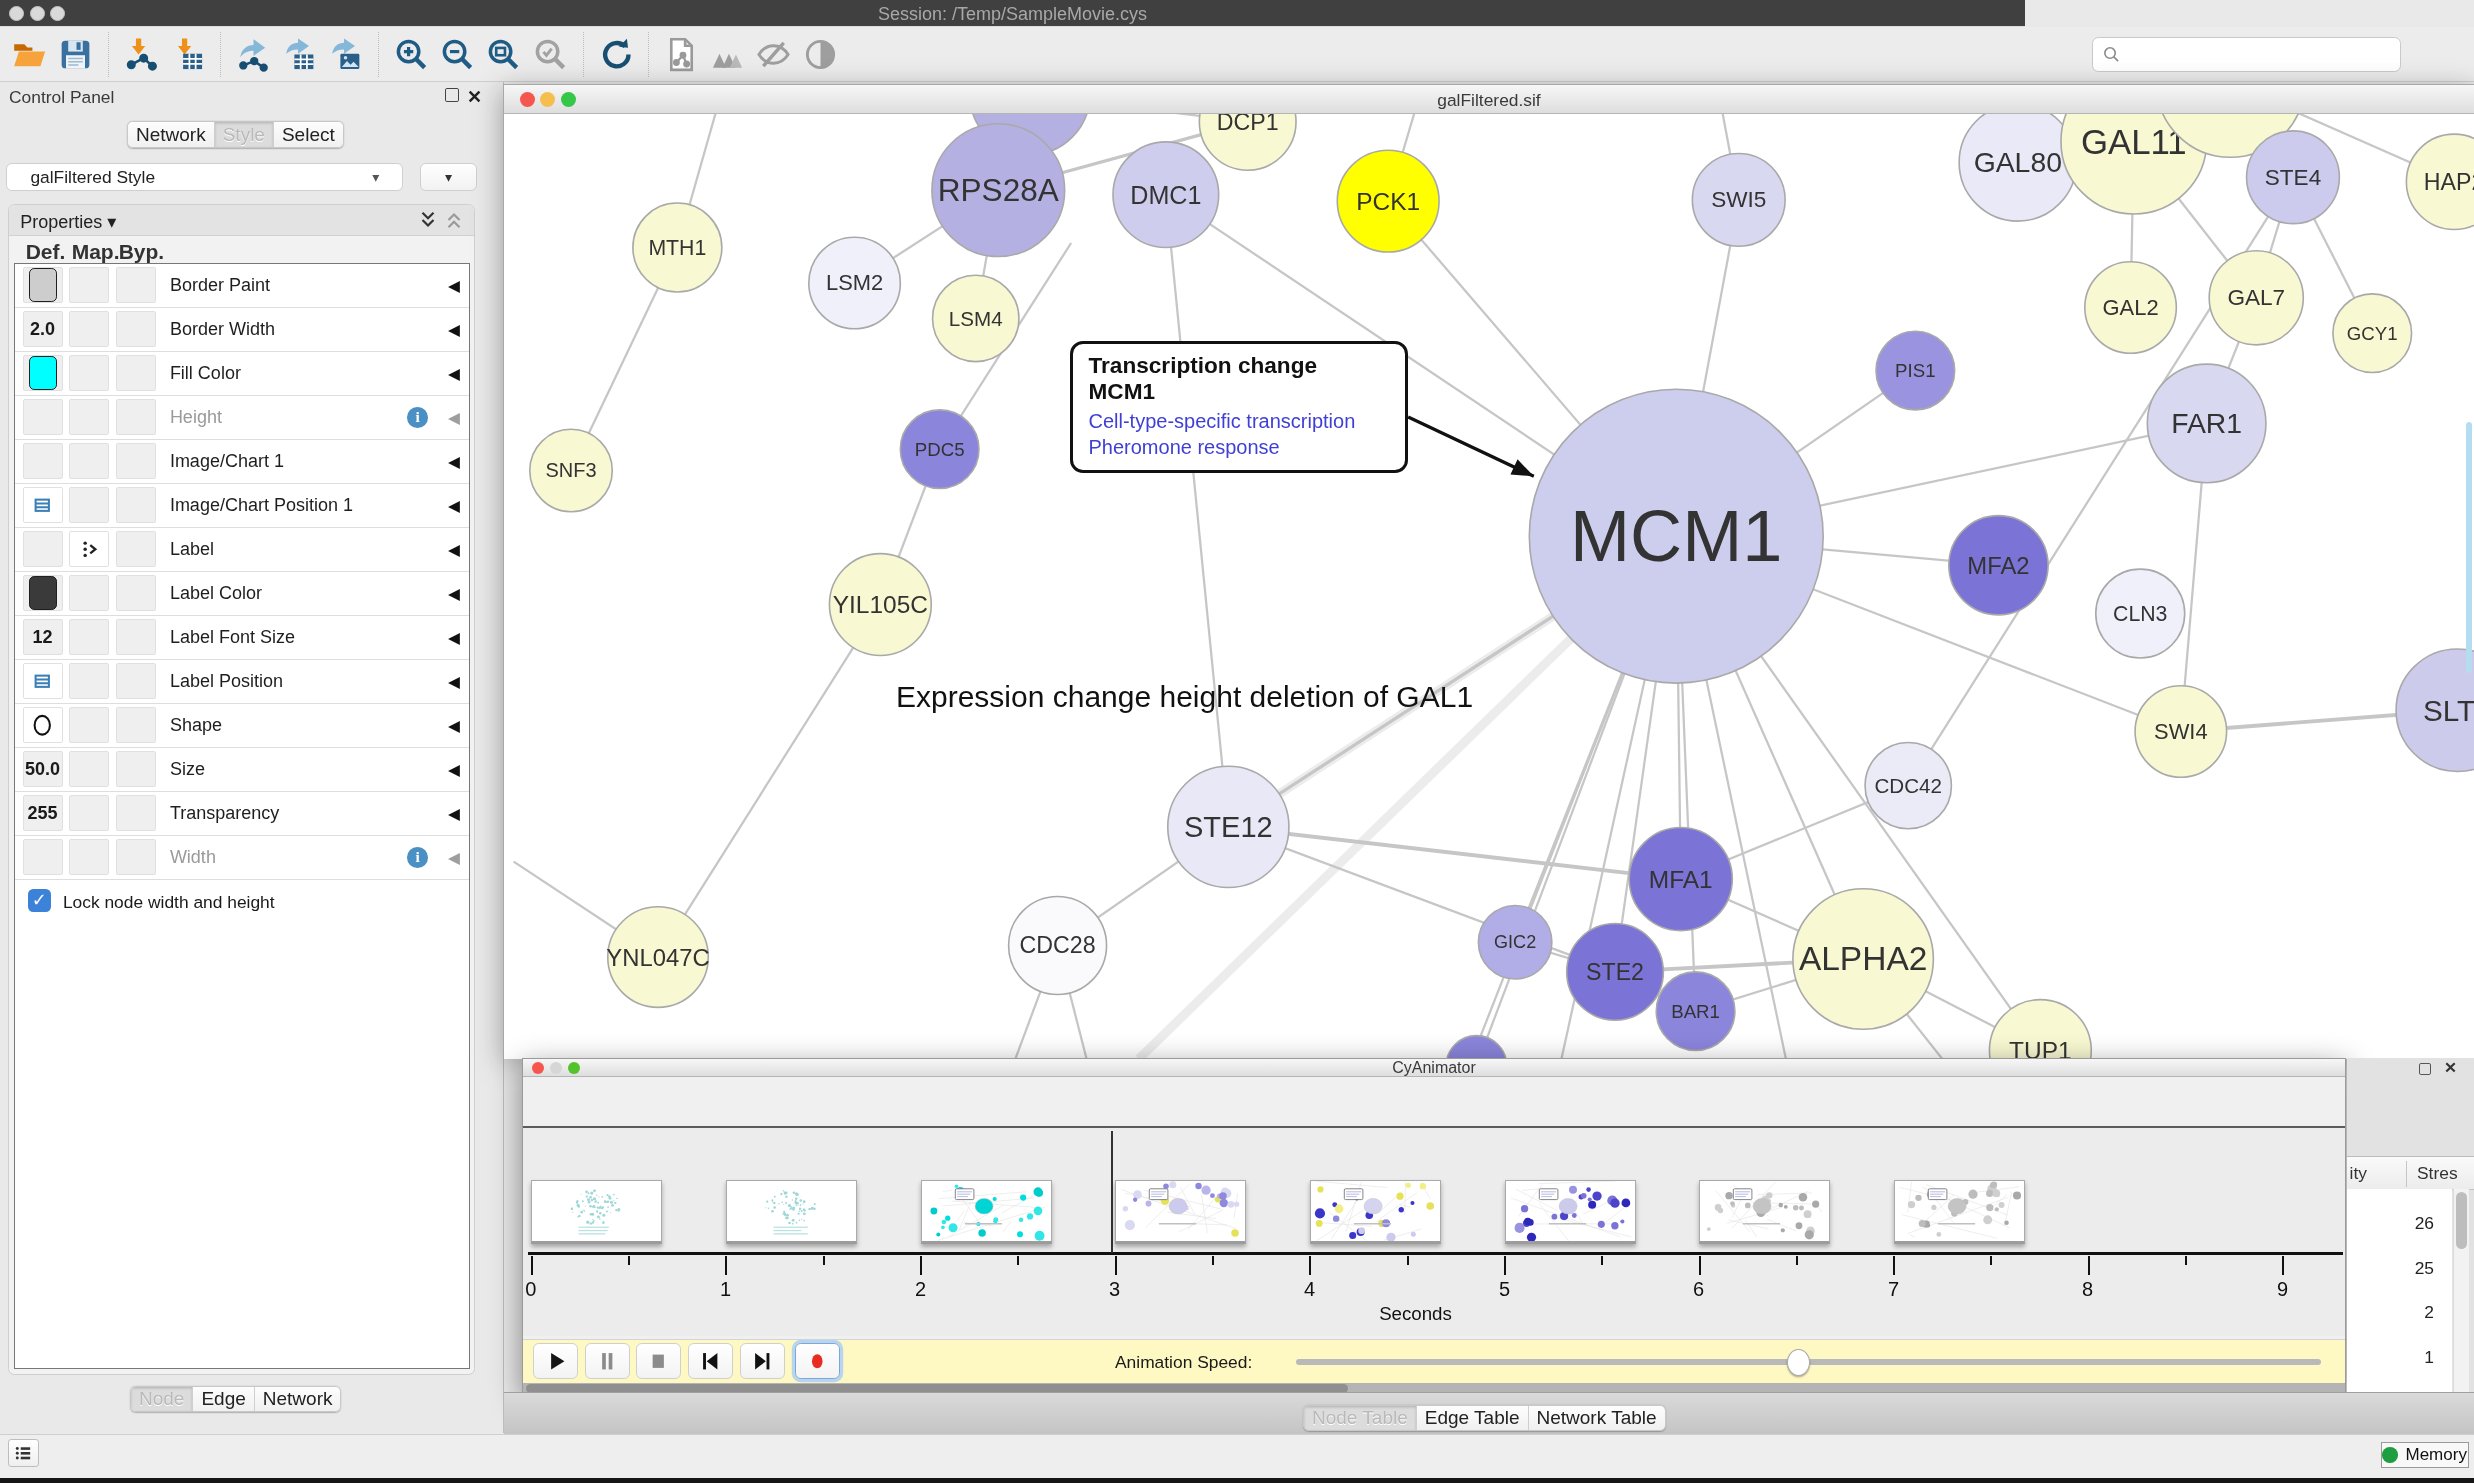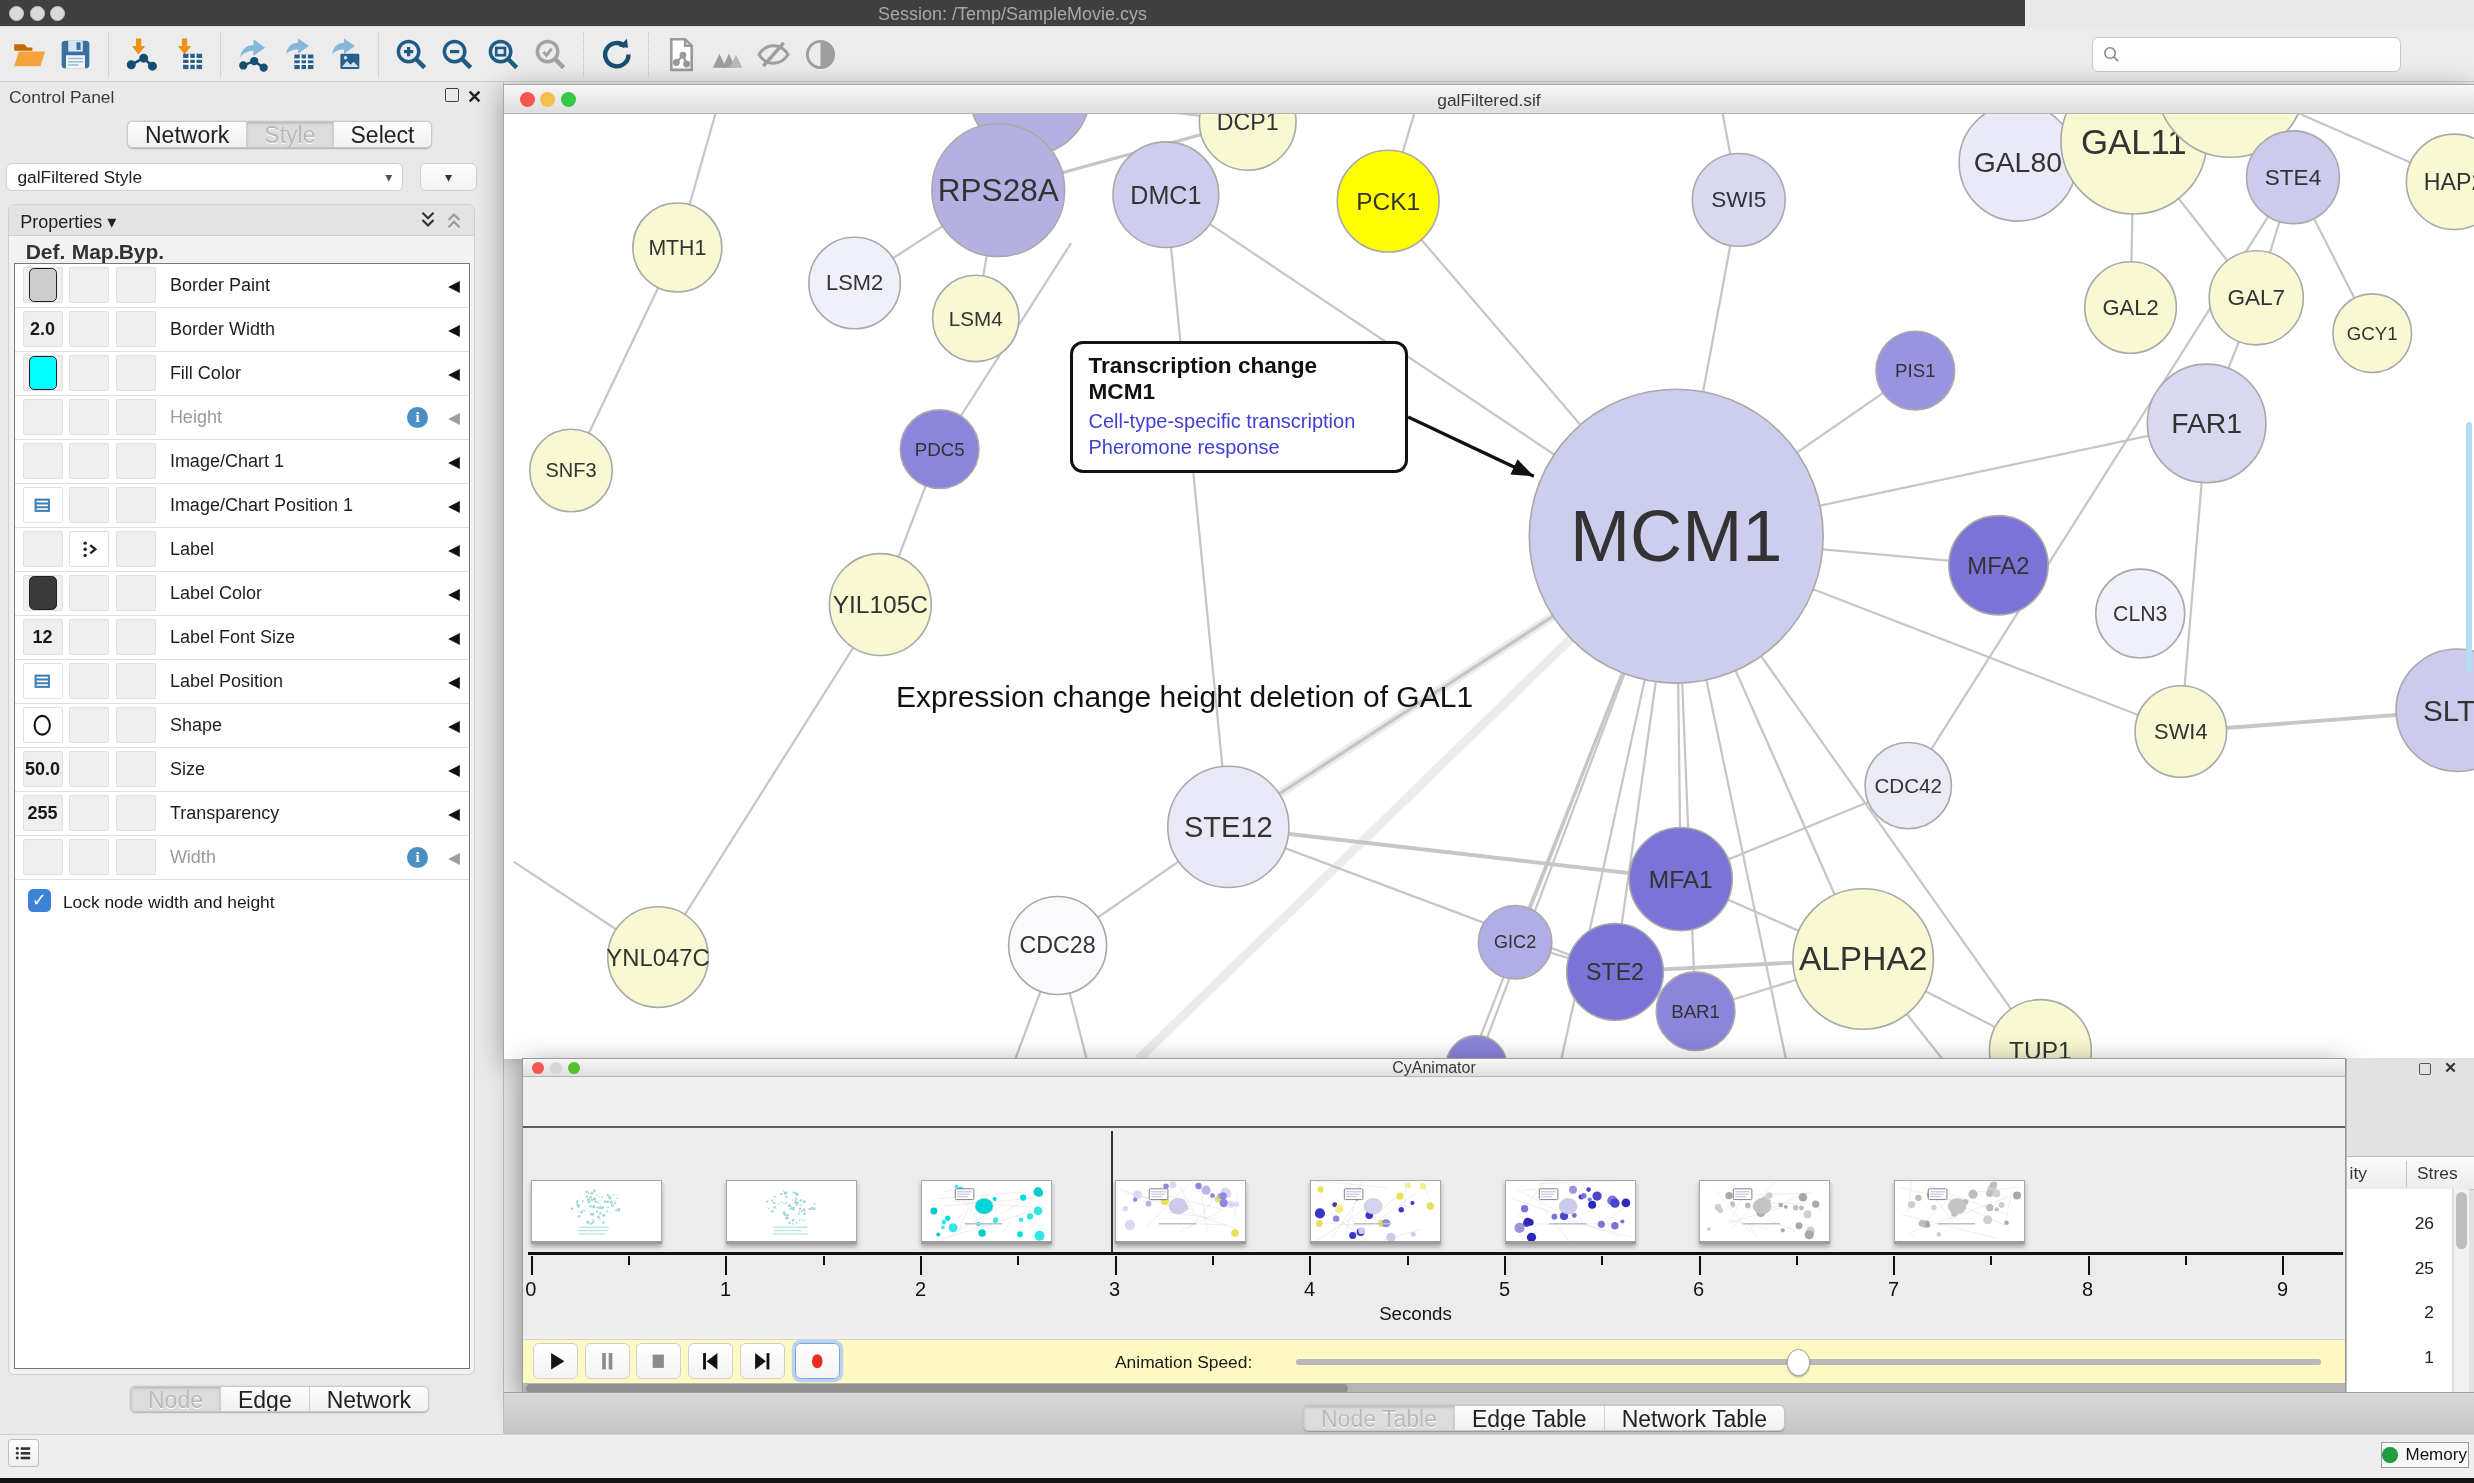--- a/index.html
+++ b/index.html
@@ -17,24 +17,24 @@
   .tb-sep{width:0.6px;height:45px;margin:0 9px;border-left:1.3px dotted #bdbdbd;}
   #search-box{position:absolute;right:74px;top:37px;width:309px;height:35px;background:#fff;border:1.3px solid #c9c9c9;border-radius:6.4px;display:flex;align-items:center;padding:0 9px;}
   #search-box svg{width:19.3px;height:19.3px;}
   #search-input{border:none;outline:none;flex:1;font-size:17px;margin-left:6.4px;color:#333;background:transparent;}
   
   #control-panel{left:0;top:82px;width:504px;height:1351px;background:#e9e9e9;border-right:0.6px solid #bdbdbd;}
   #cp-title{position:absolute;left:9px;top:5.2px;font-size:17.4px;color:#3a3a3a;}
   .win-mini{position:absolute;top:6.4px;width:14px;height:14px;border:1.6px solid #444;border-radius:1.9px;}
   .win-x{position:absolute;top:3.9px;font-size:18px;color:#222;font-weight:bold;}
   .seg{position:absolute;display:flex;border-radius:5.8px;overflow:hidden;box-shadow:0 0.6px 1.3px rgba(0,0,0,.25);border:0.6px solid #c8c8c8;}
-  .seg button{border:none;background:linear-gradient(#fdfdfd,#f0f0f0);font-size:23px;color:#222;padding:0 17px;height:100%;border-right:0.6px solid #cfcfcf;}
+  .seg button{border:none;background:linear-gradient(#fdfdfd,#f0f0f0);font-size:19px;color:#222;padding:0 8px;height:100%;border-right:0.6px solid #cfcfcf;}
   .seg button:last-child{border-right:none;}
   .seg button.pressed{background:#dcdcdc;color:#b9b9b9;text-shadow:0 0.6px 0 #fff;box-shadow:inset 0 1.3px 2.6px rgba(0,0,0,.18);}
-  #style-select{position:absolute;left:6.4px;top:81px;width:397px;height:28px;background:#fff;border:1.3px solid #cfcfcf;border-radius:5.8px;font-size:17.4px;color:#222;display:flex;align-items:center;padding:0 10px;}
+  #style-select{position:absolute;left:6.4px;top:81px;width:397px;height:28px;background:#fff;border:1.3px solid #cfcfcf;border-radius:5.8px;font-size:17.4px;color:#222;display:flex;align-items:center;padding:0 23px;}
   #style-select .caret{margin-left:auto;font-size:14px;color:#555;}
   #style-menu-btn{position:absolute;left:420px;top:81px;width:57px;height:28px;background:linear-gradient(#fff,#f2f2f2);border:1.3px solid #cfcfcf;border-radius:5.8px;font-size:14px;color:#333;display:flex;align-items:center;justify-content:center;}
   #props-panel{position:absolute;left:7.7px;top:122px;width:467px;height:1171px;background:#f2f2f2;border:0.6px solid #cfcfcf;border-radius:6.4px;}
   #props-header{position:absolute;left:0;top:0;width:100%;height:31px;background:#e3e3e3;border-bottom:0.6px solid #d0d0d0;border-radius:6.4px 6.4px 0 0;}
   #props-header .ttl{position:absolute;left:11.6px;top:6.4px;font-size:18px;color:#222;}
   #props-header .chev{position:absolute;top:3.9px;width:22px;height:22px;}
   #props-cols{position:absolute;top:34px;left:0;width:100%;height:23px;font-size:21px;font-weight:bold;color:#333;}
   #props-cols span{position:absolute;top:1.3px;}
   #props-body{position:absolute;left:5.2px;top:58px;width:456px;bottom:5.2px;background:#fff;border:1.3px solid #777;}
   .prop-row{position:relative;height:44px;border-bottom:0.6px solid #dedede;background:#fff;}

